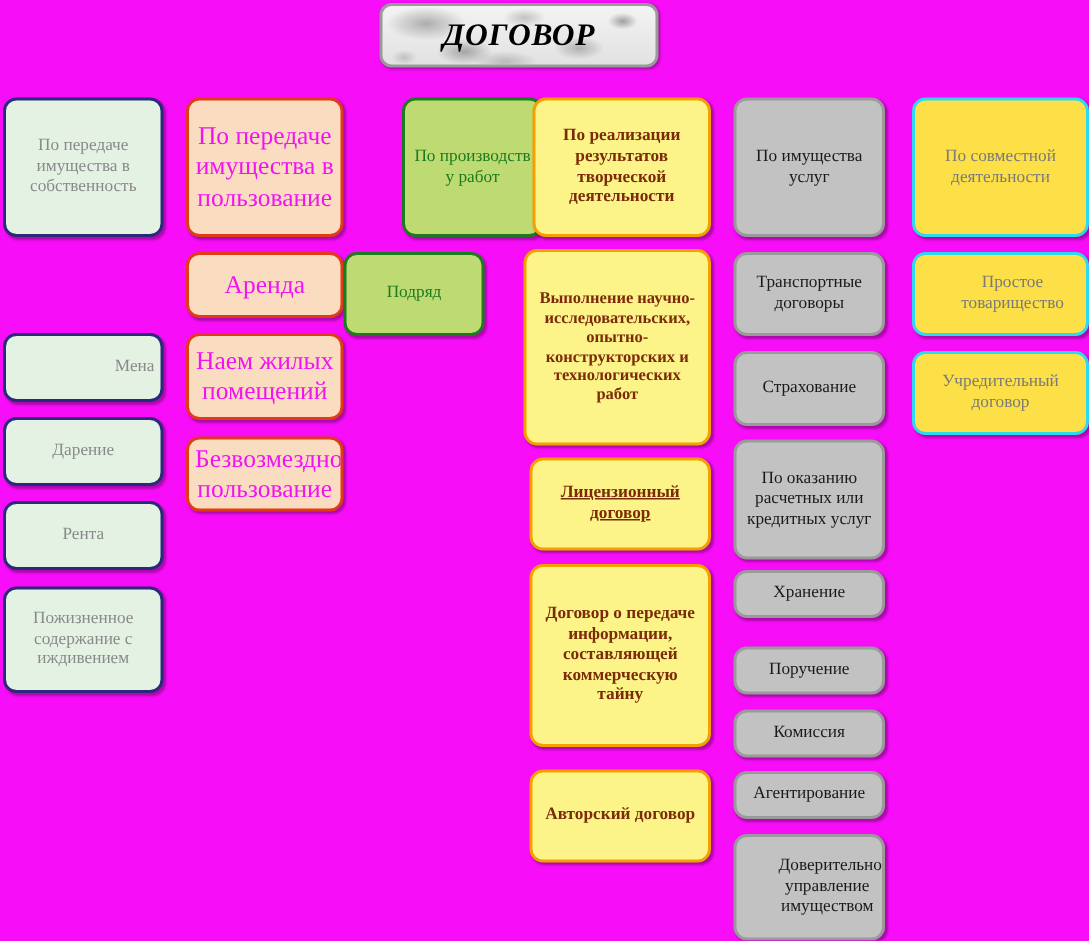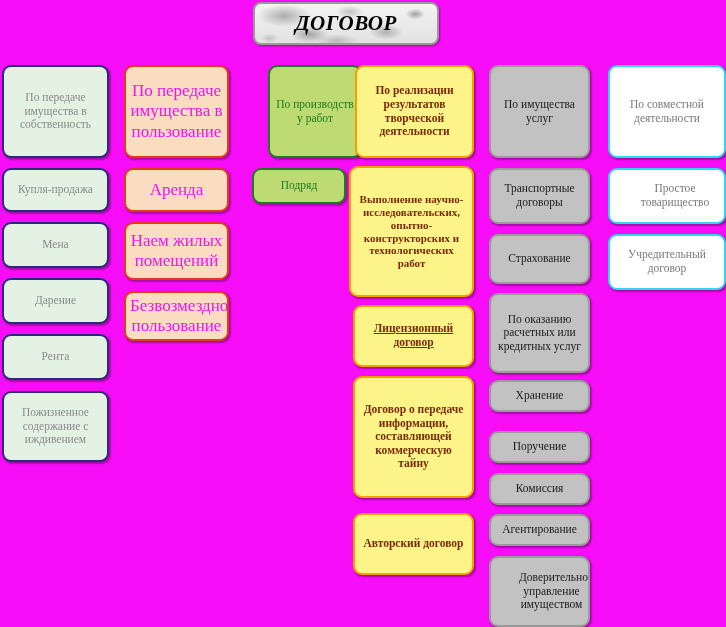--- a/index.html
+++ b/index.html
@@ -51,38 +51,35 @@
     overflow:hidden;
   }
   .node span{display:block;width:100%;}
 
   
   .c1{background:#e4f2e4;border-color:#2a2a7a;color:#8a8a8a;font-size:11.5px;}
   .c2{background:#fadcc0;border-color:#e23b17;color:#f114f1;font-size:17px;}
   .c3{background:#bddb72;border-color:#1f7a1f;color:#1f7a1f;font-size:11.5px;}
   .c4{background:#fcf488;border-color:#f5a000;color:#7b2b08;font-size:11.5px;font-weight:bold;}
   .c5{background:#c2c2c2;border-color:#9a9a9a;color:#1a1a1a;font-size:11.5px;}
-  .c6{background:#ffffff;border-color:#2fd8ef;color:#7a7a7a;font-size:11.5px;}
+  .c6{background:#fde047;border-color:#2fd8ef;color:#7a7a7a;font-size:11.5px;}
 </style>
 </head>
 <body>
 
 <div id="canvas">
 
   <div class="title-box">
     <span>ДОГОВОР</span>
   </div>
 
   <div class="node c1" style="left:2px;  top:65px;  width:107px; height:93px;">
     <span>По передаче имущества в собственность</span>
     </div>
-  <div class="node c1" style="left:2px;  top:168px; width:107px; height:44px;">
-    <span>Купля-продажа</span>
-    </div>
-  <div class="node c1" style="left:2px;  top:222px; width:107px; height:46px;">
+  <div class="node c1" style="left:2px;  top:222px; width:107px; height:46px;text-align:right;">
     <span>Мена</span>
     </div>
   <div class="node c1" style="left:2px;  top:334px; width:107px; height:46px;">
     <span>Рента</span>
     </div>
   <div class="node c1" style="left:2px;  top:278px; width:107px; height:46px;">
     <span>Дарение</span>
     </div>
   <div class="node c1" style="left:2px;  top:391px; width:107px; height:71px;">
     <span>Пожизненное содержание с иждивением</span>
@@ -97,21 +94,21 @@
   <div class="node c2" style="left:124px; top:222px; width:105px; height:58px;">
     <span>Наем жилых помещений</span>
     </div>
   <div class="node c2" style="left:124px; top:291px; width:105px; height:50px;">
     <span>Безвозмездное пользование</span>
     </div>
 
   <div class="node c3" style="left:244px; top:65px;  width:94px;  height:93px;margin-left:24px;">
     <span>По производств у работ</span>
     </div>
-  <div class="node c3" style="left:252px; top:168px; width:94px;  height:36px;">
+  <div class="node c3" style="left:229px; top:168px; width:94px;  height:56px;">
     <span>Подряд</span>
     </div>
 
   <div class="node c4" style="left:355px; top:65px;  width:119px; height:93px;">
     <span>По реализации результатов творческой деятельности</span>
     </div>
   <div class="node c4" style="left:349px; top:166px; width:125px; height:131px; font-size:11px;">
     <span>Выполнение научно-исследовательских, опытно-конструкторских и технологических работ</span>
     </div>
   <div class="node c4" style="left:353px; top:305px; width:121px; height:62px;text-decoration:underline;">

